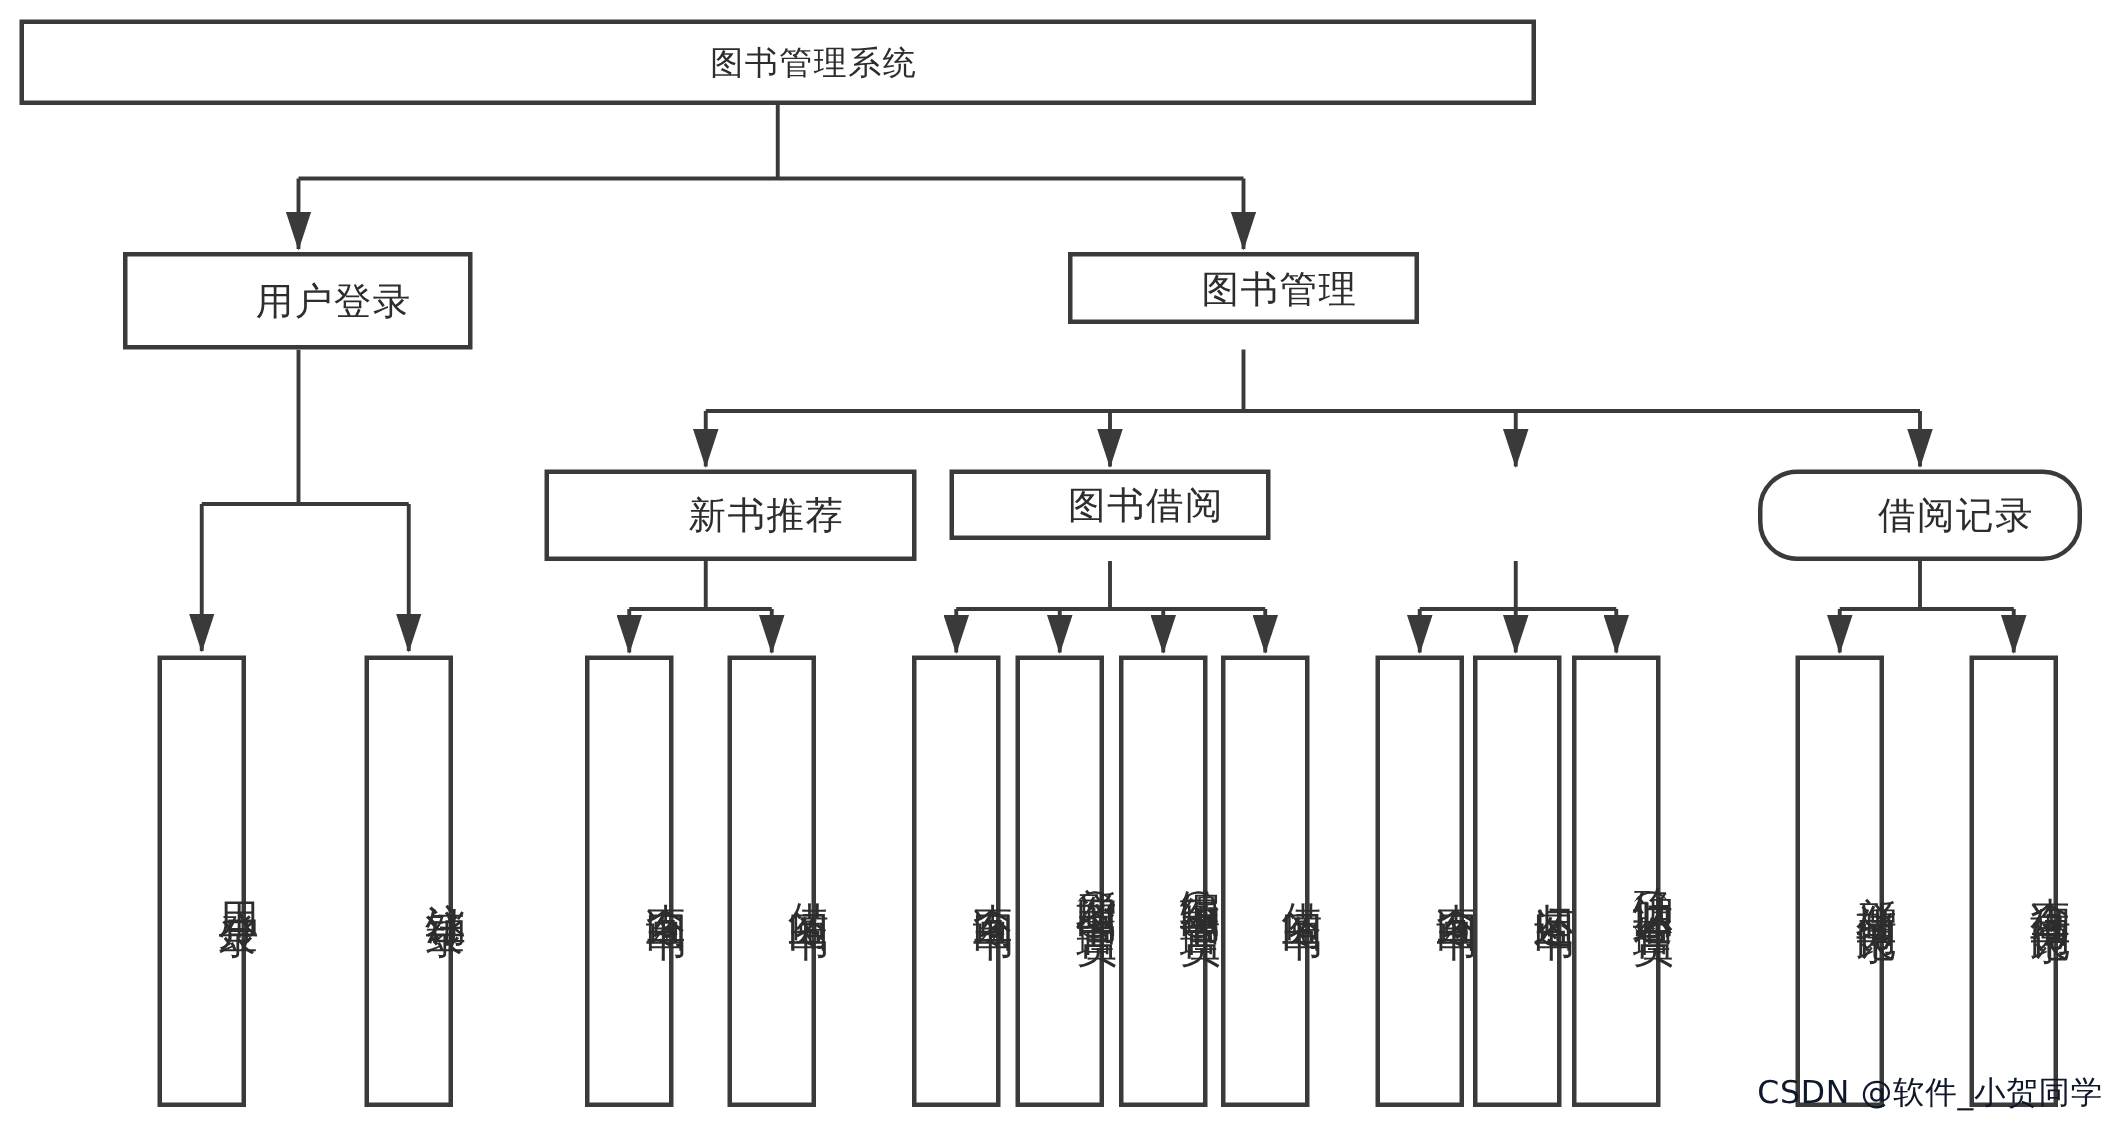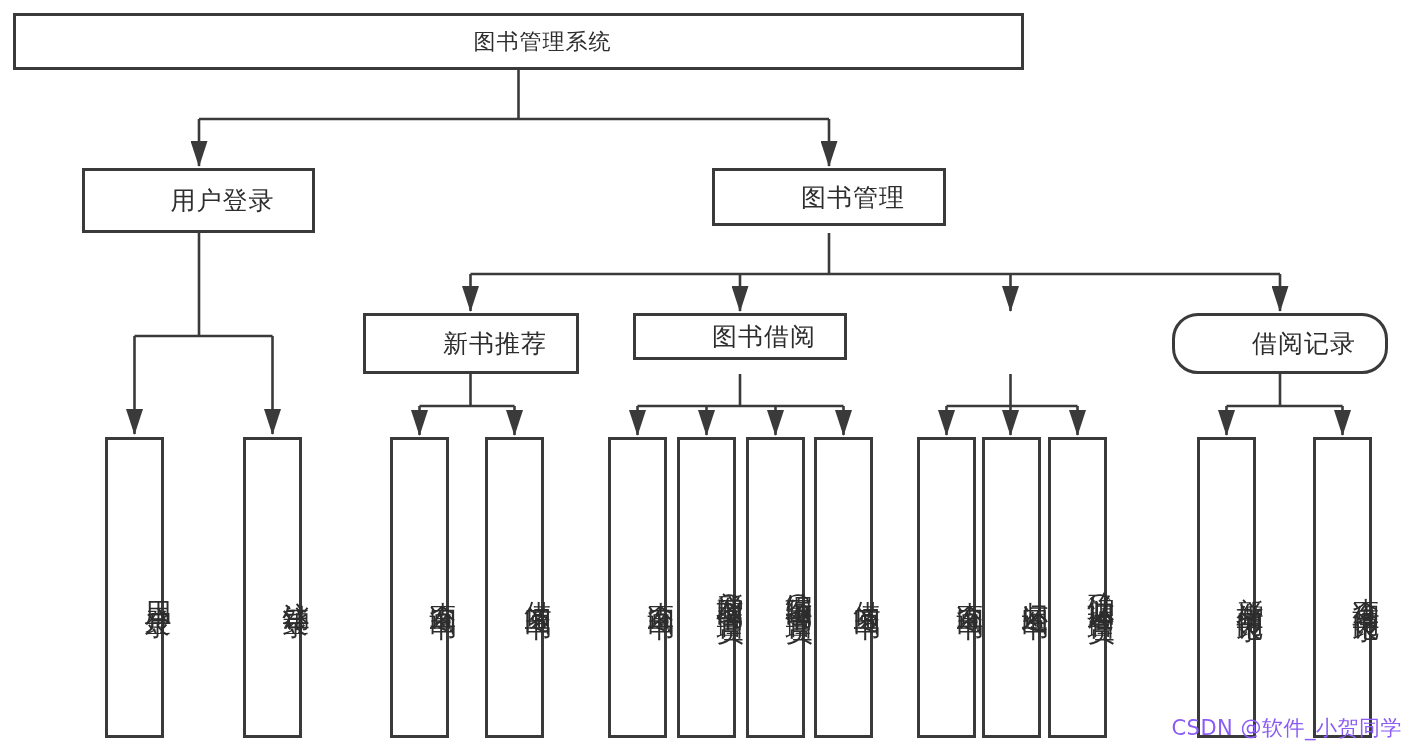--- a/index.html
+++ b/index.html
@@ -38,39 +38,39 @@
   .node.v {
     writing-mode: vertical-rl;
     text-orientation: mixed;
     font-size: 27px;
     letter-spacing: 4px;
     line-height: 1;
   }
   
   .b-root { left: 13px;  top: 13px;  width: 1011px; height: 57px; }
   .b-n2a  { left: 82px;  top: 168px; width: 233px;  height: 65px; }
-  .b-n2b  { left: 712px; top: 168px; width: 234px;  height: 58px; }
-  .b-l3-1 { left: 363px; top: 313px; width: 216px;  height: 61px; }
+  .b-n2b  { left: 712px; top: 168px; width: 234px;  height: 48px; }
+  .b-l3-1 { left: 363px; top: 313px; width: 248px;  height: 61px; }
   .b-l3-2 { left: 633px; top: 313px; width: 214px;  height: 47px; }
   .b-l3-3 { left: 903px; top: 313px; width: 215px;  height: 61px; }
   .b-l3-4 { left: 1172px;top: 313px; width: 216px;  height: 61px; border-radius: 26px; }
   .leaf   { top: 437px; width: 59px; height: 301px; }
   .b-a1 { left: 105px; }  .b-a2 { left: 243px; }
   .b-b1 { left: 390px; }  .b-b2 { left: 485px; }
   .b-c1 { left: 608px; }  .b-c2 { left: 677px; }
   .b-c3 { left: 746px; }  .b-c4 { left: 814px; }
   .b-d1 { left: 917px; }  .b-d2 { left: 982px; }
   .b-d3 { left: 1048px; }
   .b-e1 { left: 1197px; } .b-e2 { left: 1313px; }
   .watermark {
     position: absolute;
     right: 3px;
     bottom: 5px;
     font-size: 21px;
-    color: #8b5cf6;
+    color: #0f172a;
     letter-spacing: 0.5px;
     z-index: 5;
     white-space: nowrap;
   }
 </style>
 </head>
 <body>
 
 <div class="canvas">
 

